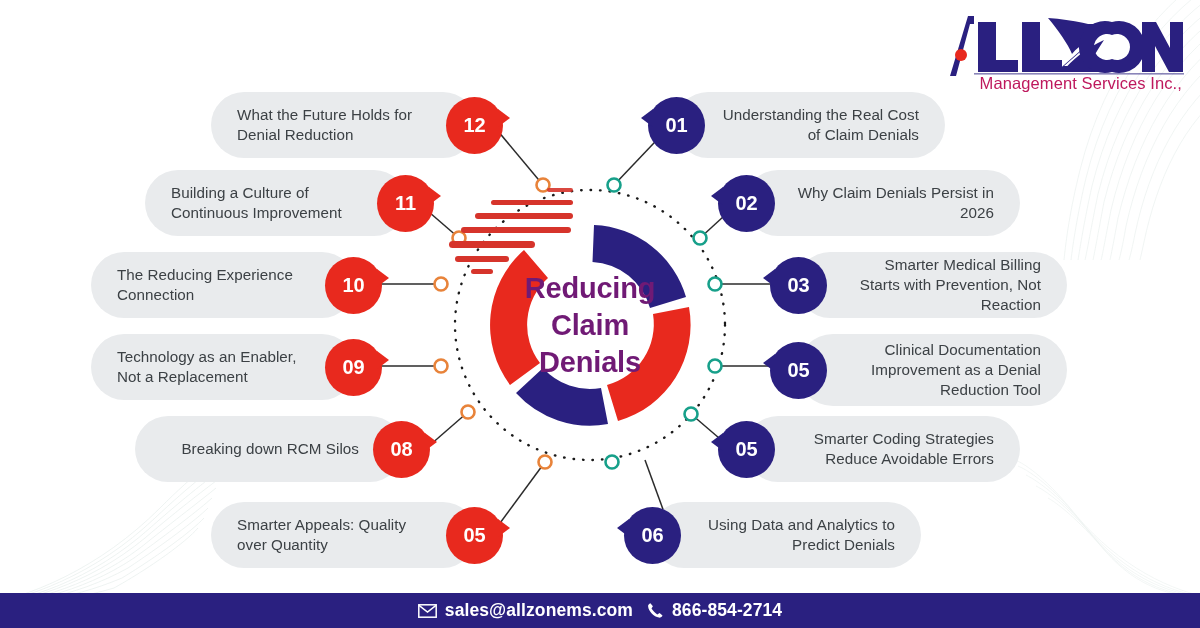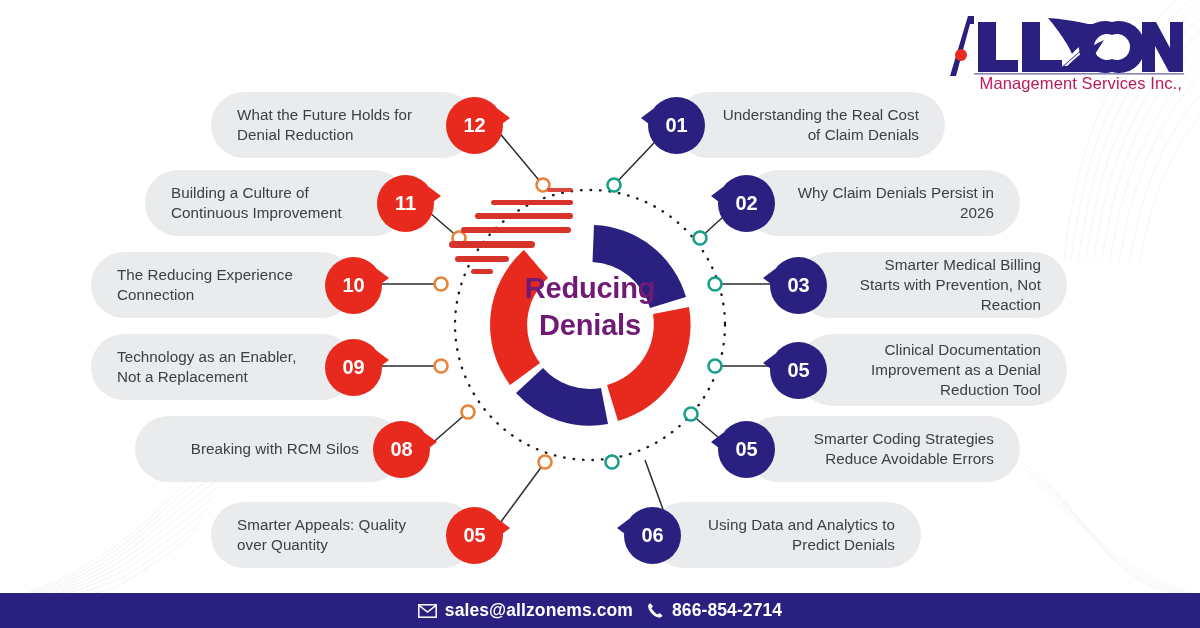--- a/index.html
+++ b/index.html
@@ -279,20 +279,21 @@
         <rect x="56" y="30" width="82" height="5" rx="2.5"></rect>
         <rect x="40" y="43" width="98" height="6" rx="3"></rect>
         <rect x="26" y="57" width="110" height="6" rx="3"></rect>
         <rect x="14" y="71" width="86" height="7" rx="3.5"></rect>
         <rect x="20" y="86" width="54" height="6" rx="3"></rect>
         <rect x="36" y="99" width="22" height="5" rx="2.5"></rect>
       </g>
     </svg>
     <div id="hub-title">
       <div>Reducing</div>
+      <div>Claim</div>
       <div>Denials</div>
     </div>
   </div>
 
   <div class="item right" style="left:648px; top:92px;  width:300px;">
     <div class="bubble navy">
         <span class="tail"></span>
         <span>01</span>
       </div>
     <div class="pill" style="width:270px;">Understanding the Real Cost of Claim Denials</div>
@@ -344,21 +345,21 @@
         <span>05</span>
       </div>
     <div class="pill" style="width:265px;">Smarter Appeals: Quality over Quantity</div>
   </div>
 
   <div class="item left" style="left:132px; top:416px; width:298px;">
     <div class="bubble red">
         <span class="tail"></span>
         <span>08</span>
       </div>
-    <div class="pill" style="width:268px;">Breaking with RCM Silos</div>
+    <div class="pill" style="width:268px;">Breaking down RCM Silos</div>
   </div>
 
   <div class="item left" style="left:88px; top:334px; width:294px;">
     <div class="bubble red">
         <span class="tail"></span>
         <span>09</span>
       </div>
     <div class="pill" style="width:264px;">Technology as an Enabler, Not a Replacement</div>
   </div>
 

